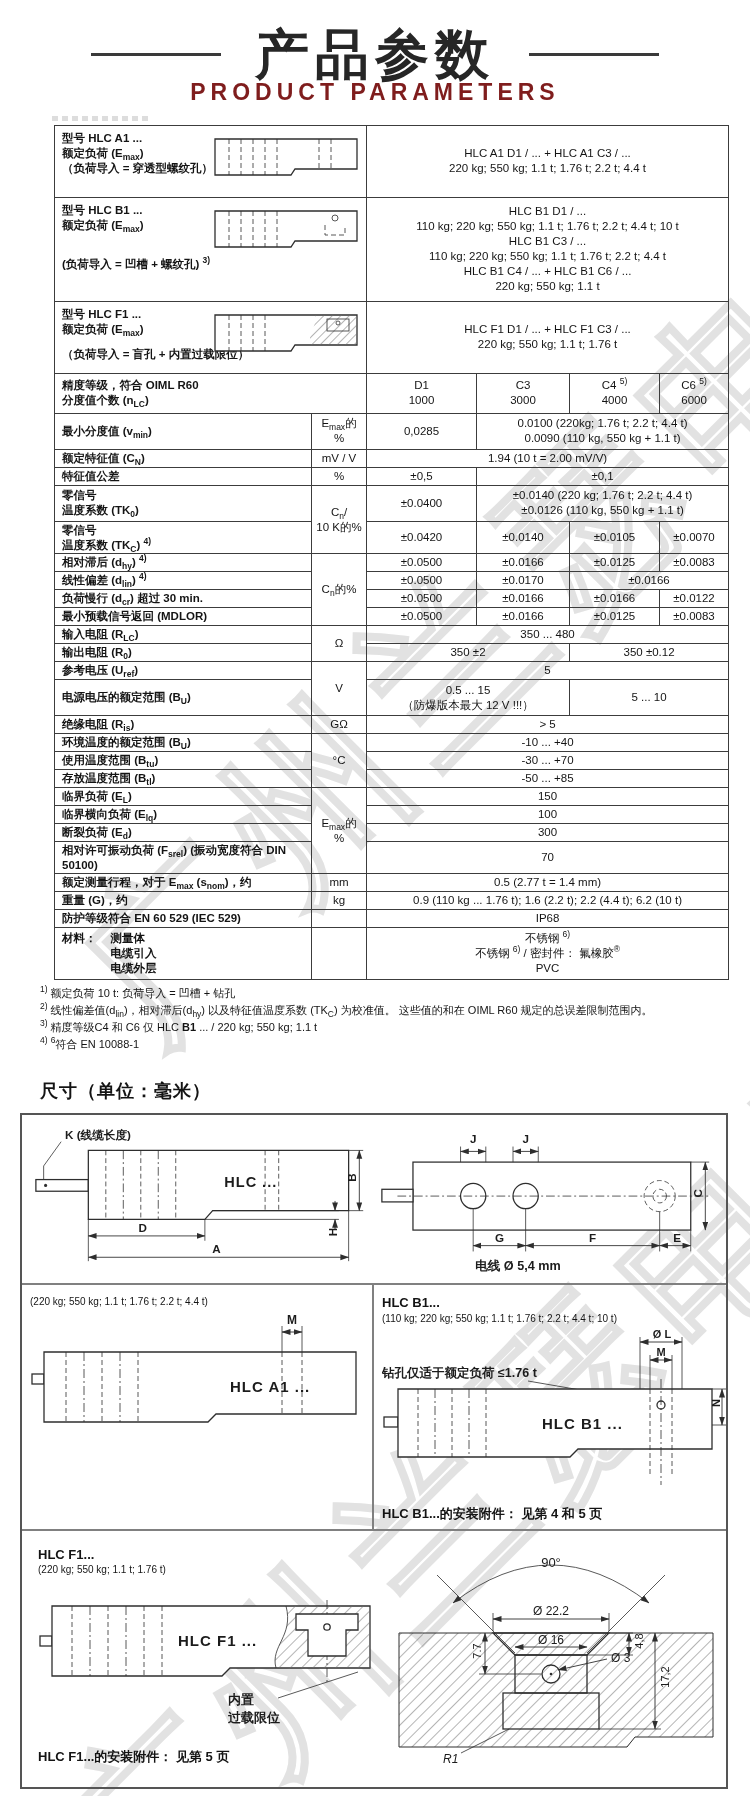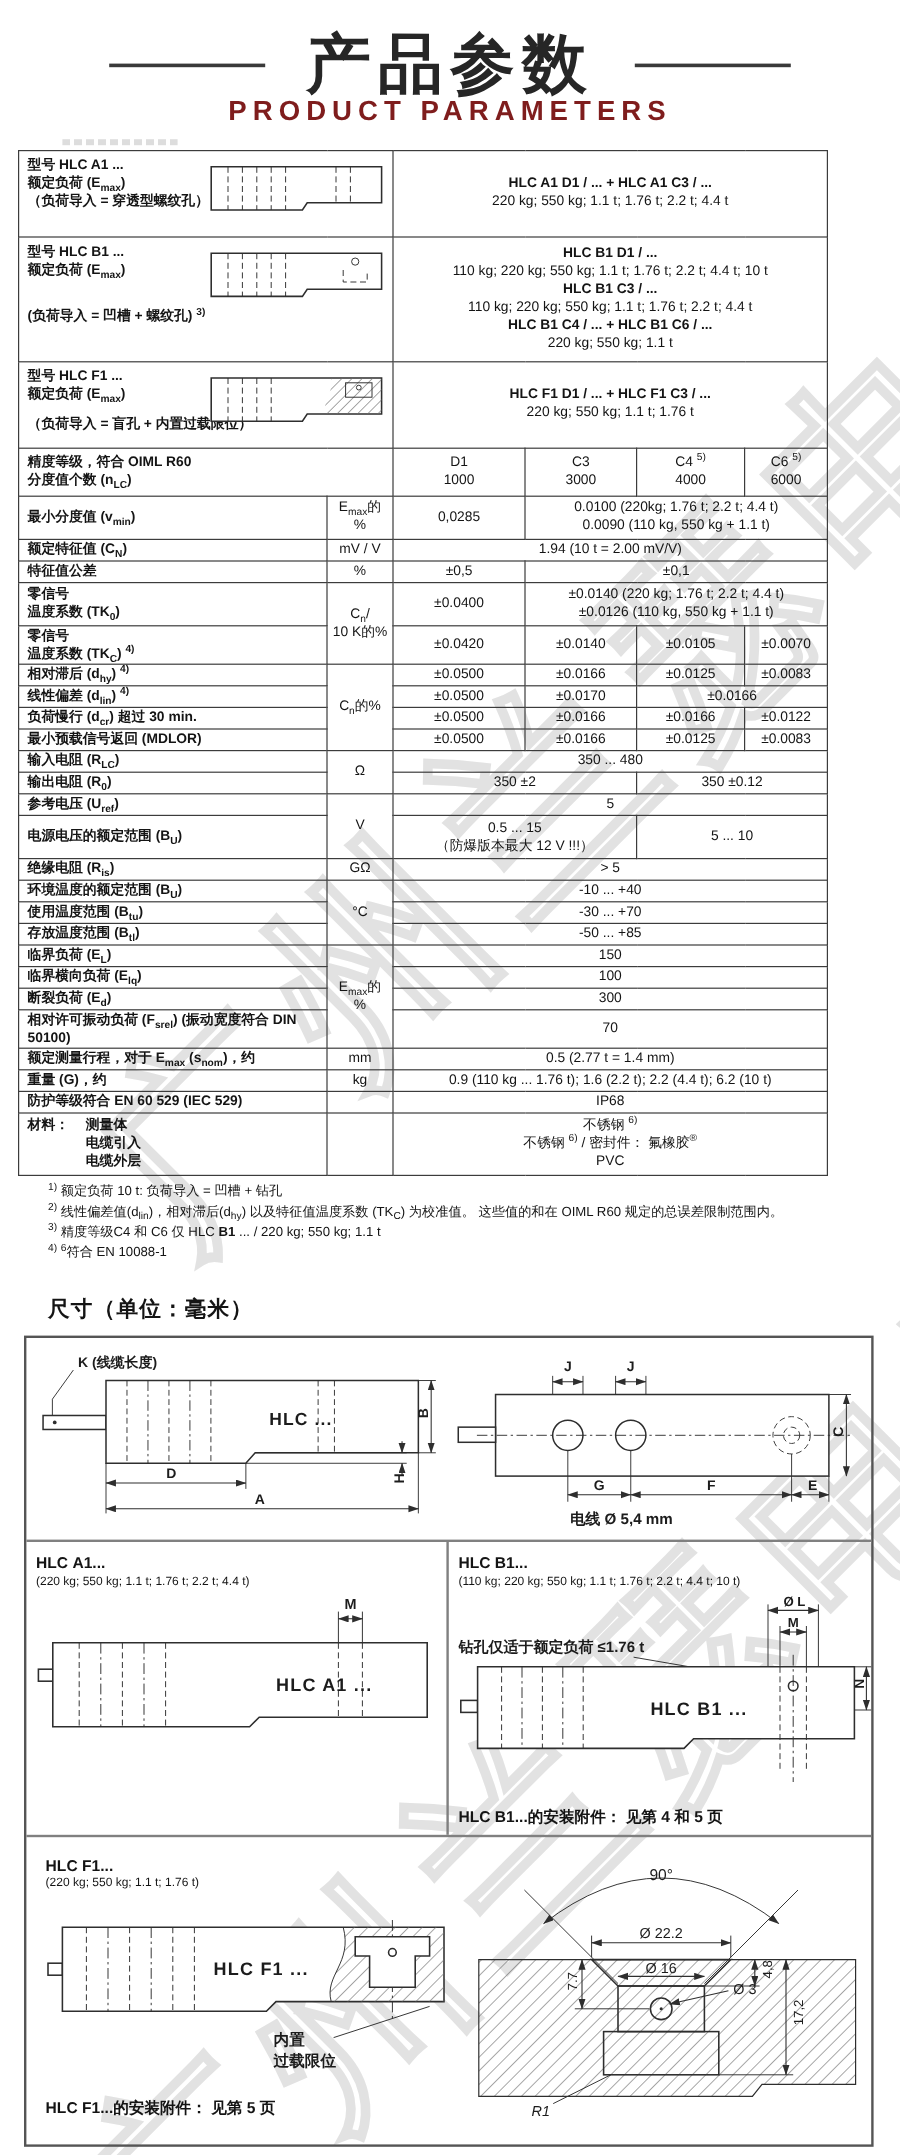--- a/index.html
+++ b/index.html
@@ -12,26 +12,26 @@
   
   .hdr{padding-top:26px;text-align:center}
   .hdr-row{display:flex;align-items:center;justify-content:center;gap:34px}
   .hdr-line{width:130px;height:3px;background:#3a3a3a}
   .hdr-title{font-size:54px;font-weight:bold;letter-spacing:6px;color:#262626;line-height:1.05}
   .hdr-sub{margin-top:-4px;font-size:23px;letter-spacing:5px;color:#7f1d1d;font-weight:bold}
   .scan-smudge{margin:10px 0 0 52px;width:96px;height:5px;
       background:repeating-linear-gradient(90deg,#bbb 0 6px,transparent 6px 10px);opacity:.5}
   
   table{border-collapse:collapse}
-  .spec{margin:4px 0 0 15px;width:674px;table-layout:fixed}
+  .spec{margin:4px 0 0 54px;width:674px;table-layout:fixed}
   .spec td{border:1px solid #3c3c3c;font-size:11.5px;padding:1px 3px;text-align:center;vertical-align:middle;line-height:1.3}
   .spec td.lab{text-align:left;font-weight:bold;padding-left:7px}
   .spec td.modelcell{position:relative;vertical-align:top;padding-top:5px}
   .spec td.modelcell svg{position:absolute;right:5px;top:7px}
-  .spec .mline{font-weight:bold}
+  .spec .mline{font-weight:normal}
   .rh-a1{height:72px}.rh-b1{height:104px}.rh-f1{height:72px}
   .rh-acc{height:40px}.rh-2l{height:36px}.rh-tkc{height:32px}.rh-mat{height:52px}
   .b1gap{height:24px}.f1gap{height:10px}
   sup{font-size:8.5px;vertical-align:super;line-height:0}
   sub{font-size:8.5px;vertical-align:sub;line-height:0}
   .acch{font-weight:normal}
   .matwrap{display:flex;gap:14px;align-items:flex-start}
   
   .fns{margin:5px 0 0 40px;font-size:11px;line-height:1.55}
   
@@ -468,21 +468,20 @@
         <line class="dim" x1="337" y1="38" x2="337" y2="108" marker-start="url(#ar2)" marker-end="url(#ar2)"></line>
         <text x="334" y="76" class="dtxt" text-anchor="middle" transform="rotate(-90 331,73)">C</text>
         <text x="100" y="149" style="font-size:13px;font-weight:bold">电线 Ø 5,4 mm</text>
       </svg>
     </div>
 
     <div class="hr"></div>
 
     <div class="panel p2" style="padding:0">
       <div class="half leftcol">
-        <div class="dtitle">HLC <b>A1</b>...</div>
         <div class="dcaps">(220 kg; 550 kg; 1.1 t; 1.76 t; 2.2 t; 4.4 t)</div>
         <svg width="336" height="132" viewBox="0 0 336 132">
           <defs>
               <marker id="ar3" markerWidth="9" markerHeight="7" refX="8.5" refY="3" orient="auto-start-reverse" markerUnits="userSpaceOnUse">
                 <path d="M0,0 L9,3 L0,6 Z" fill="#2e2e2e"></path>
               </marker>
             </defs>
           <g class="thin">
               <line x1="252" y1="40" x2="252" y2="14"></line>
               <line x1="272" y1="40" x2="272" y2="14"></line>

